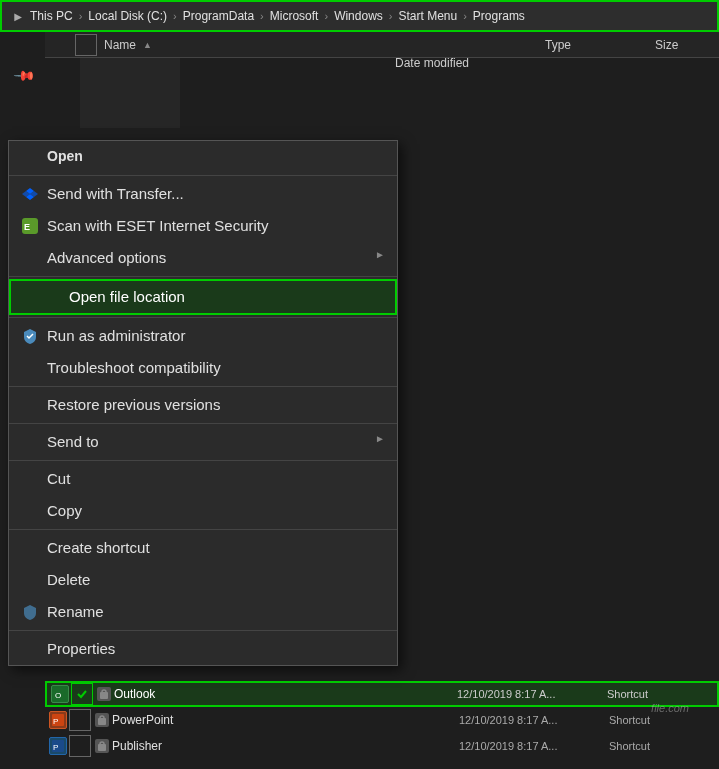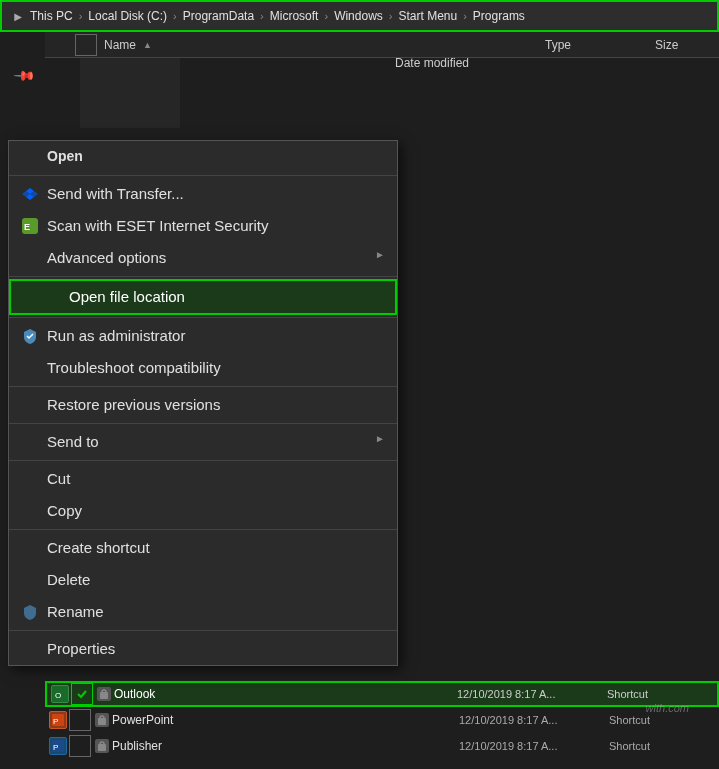--- a/index.html
+++ b/index.html
@@ -347,21 +347,21 @@
   <svg width="14" height="14" viewBox="0 0 14 14" style="margin-right:3px; flex-shrink:0;">
       <rect width="14" height="14" fill="#555" rx="2"></rect>
       <rect x="3" y="5" width="8" height="7" fill="#888" rx="1"></rect>
       <rect x="5" y="3" width="4" height="4" fill="none" stroke="#888" stroke-width="1.5" rx="2"></rect>
     </svg>
   <div class="pub-row-name">Publisher</div>
   <div class="pub-row-date">12/10/2019 8:17 A...</div>
   <div class="pub-row-type">Shortcut</div>
 </div>
 
-<div class="watermark">with.com</div>
+<div class="watermark">file.com</div>
 
 <div class="context-menu">
 
   <div class="menu-item">
     <div class="menu-item-icon"></div>
     <span class="menu-item-text" style="font-weight:bold; font-size:14px;">Open</span>
   </div>
 
   <div class="menu-separator"></div>
 

